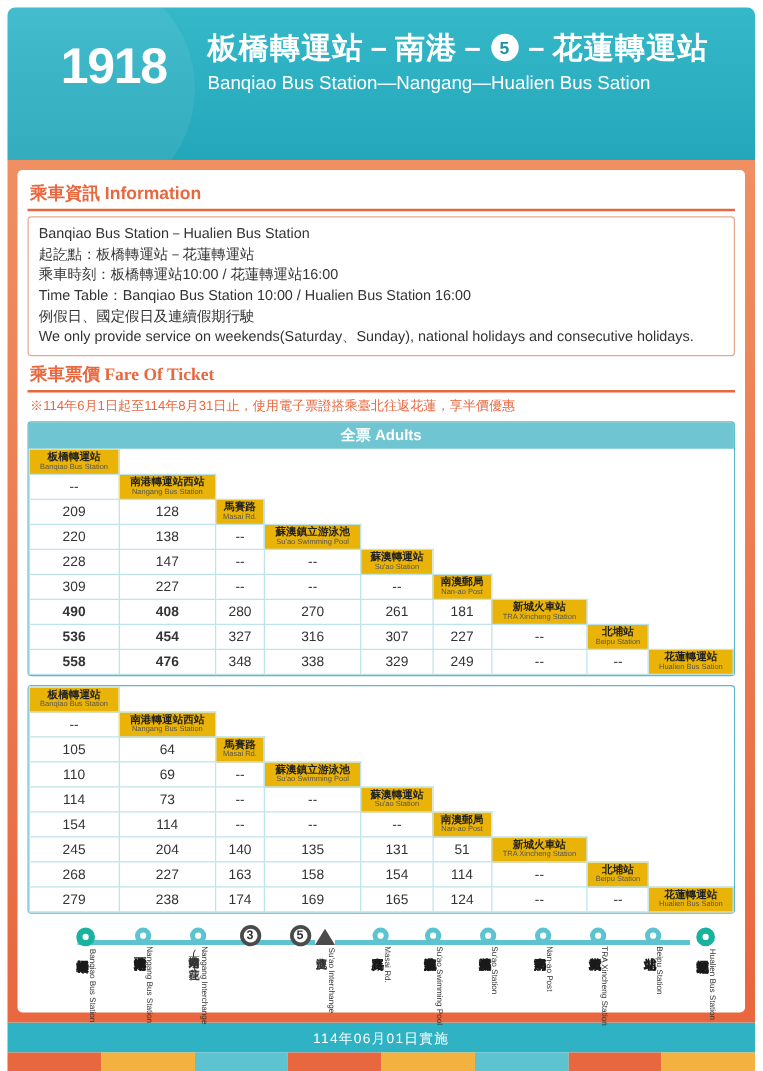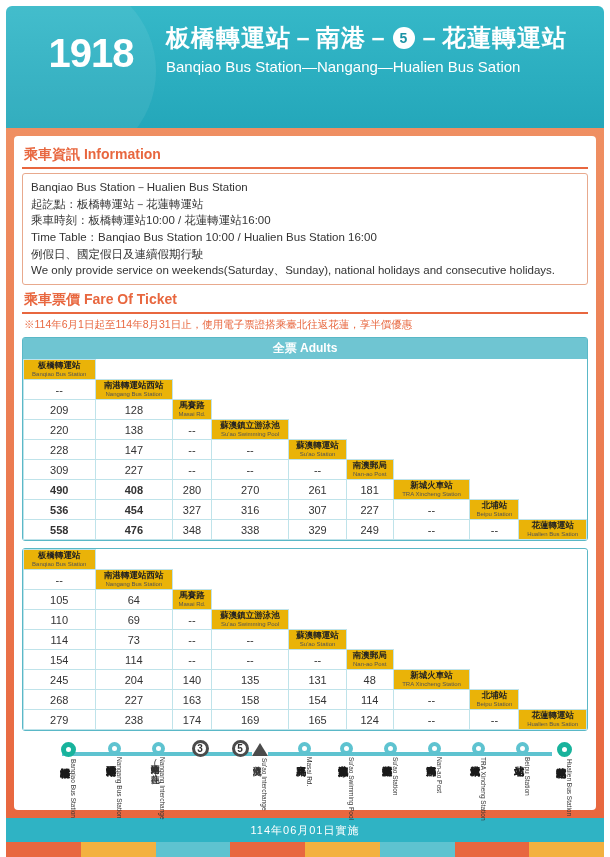--- a/index.html
+++ b/index.html
@@ -215,21 +215,21 @@
       <div class="sec-rule"></div>
       <div class="info-box">
         <div>Banqiao Bus Station－Hualien Bus Station</div>
         <div>起訖點：板橋轉運站－花蓮轉運站</div>
         <div>乘車時刻：板橋轉運站10:00 / 花蓮轉運站16:00</div>
         <div>Time Table：Banqiao Bus Station 10:00 / Hualien Bus Station 16:00</div>
         <div>例假日、國定假日及連續假期行駛</div>
         <div>We only provide service on weekends(Saturday、Sunday), national holidays and consecutive holidays.</div>
       </div>
 
-      <div class="sec-title" style="margin-top:6px;">乘車票價 Fare Of Ticket</div>
+      <div class="sec-title" style="margin-top:6px;font-family:Liberation Serif, serif;">乘車票價 Fare Of Ticket</div>
       <div class="sec-rule"></div>
       <div class="note-line">※114年6月1日起至114年8月31日止，使用電子票證搭乘臺北往返花蓮，享半價優惠</div>
 
       <div class="fare-block">
         <div class="fare-head">全票 Adults</div>
         <table class="fare">
           <tbody>
               <tr>
             <td class="stopcell">
               <b>板橋轉運站</b>
@@ -391,21 +391,21 @@
               <i>Nan-ao Post</i>
             </td>
             <td class="blank" colspan="3"></td>
           </tr>
           <tr>
             <td>245</td>
             <td>204</td>
             <td>140</td>
             <td>135</td>
             <td>131</td>
-            <td>48</td>
+            <td>51</td>
             <td class="stopcell">
               <b>新城火車站</b>
               <i>TRA Xincheng Station</i>
             </td>
             <td class="blank" colspan="2"></td>
           </tr>
           <tr>
             <td>268</td>
             <td>227</td>
             <td>163</td>

